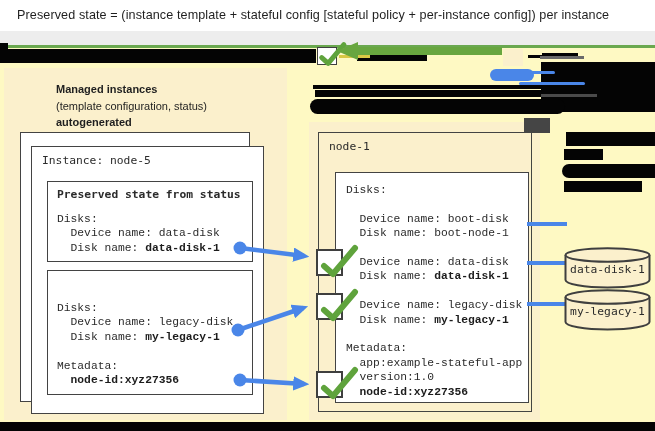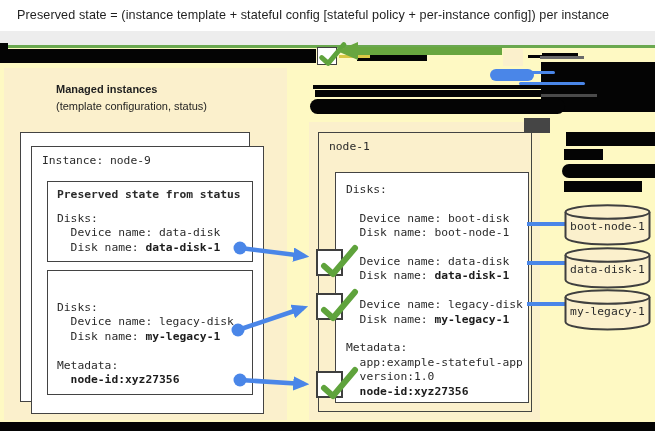--- a/index.html
+++ b/index.html
@@ -29,21 +29,21 @@
   .panel-heading .b{font-weight:bold;}
 
   .card{position:absolute;background:#ffffff;border:1.5px solid #434343;box-sizing:border-box;}
   .card-back{left:16px;top:64px;width:230px;height:270px;}
   .card-front{left:27px;top:78px;width:233px;height:268px;}
 
   .mono{font-family:"DejaVu Sans Mono","Liberation Mono",monospace;font-size:11.3px;color:#2b2b2b;}
   .card-title{position:absolute;left:10px;top:7px;}
   .inner-box{position:absolute;left:15px;background:#fff;border:1.3px solid #434343;box-sizing:border-box;width:206px;}
   .inner-box .hdr{position:absolute;left:9px;top:6px;font-weight:bold;white-space:nowrap;}
-  .lines{position:absolute;white-space:pre;line-height:14.4px;}
+  .lines{position:absolute;white-space:pre;line-height:14.4px;font-family:Liberation Mono, monospace;}
   .lines b{font-weight:bold;color:#1c1c1c;}
 
   
   .node-card{position:absolute;left:9px;top:10px;width:214px;height:280px;border:1.5px solid #434343;box-sizing:border-box;}
   .node-title{position:absolute;left:10px;top:7px;}
   .disks-box{position:absolute;left:16px;top:39px;width:194px;height:231px;background:#fff;border:1.3px solid #434343;box-sizing:border-box;}
 
   
   .checkbox{position:absolute;width:27px;height:27px;background:#fff;border:2px solid #3f3f3f;box-sizing:border-box;z-index:6;overflow:visible;}
   .checkbox svg{position:absolute;left:-2px;top:-11px;overflow:visible;}
@@ -89,26 +89,27 @@
   <div class="bar" style="left:566px;top:132px;width:89px;height:14px;"></div>
   <div class="bar" style="left:564px;top:149px;width:39px;height:11px;"></div>
   <div class="bar" style="left:562px;top:164px;width:93px;height:14px;border-radius:7px 0 0 7px;"></div>
   <div class="bar" style="left:564px;top:181px;width:78px;height:11px;"></div>
   <div class="bar" style="left:0;top:422px;width:655px;height:9px;"></div>
 
   <div class="panel-left">
     <div class="panel-heading">
       <div class="b">Managed instances</div>
       <div>(template configuration, status)</div>
+      <div class="b">autogenerated</div>
     </div>
 
     <div class="card card-back"></div>
 
     <div class="card card-front">
-      <div class="mono card-title">Instance: node-9</div>
+      <div class="mono card-title">Instance: node-5</div>
 
       <div class="inner-box" style="top:34px;height:81px;">
         <div class="mono hdr">Preserved state from status</div>
         <div class="mono lines" style="left:9px;top:30px;">Disks:
   Device name: data-disk
   Disk name: <b>data-disk-1</b></div>
       </div>
 
       <div class="inner-box" style="top:123px;height:125px;">
         <div class="mono lines" style="left:9px;top:30px;">Disks:
@@ -143,27 +144,20 @@
       </div>
     </div>
   </div>
 
   <div class="abs" style="left:524px;top:118px;width:26px;height:15px;background:#454545;z-index:4;"></div>
 
   <div class="conn" style="left:527px;top:222px;width:40px;"></div>
   <div class="conn" style="left:527px;top:261px;width:40px;"></div>
   <div class="conn" style="left:527px;top:302px;width:40px;"></div>
 
-  <div class="cyl" style="top:203px;">
-    <svg width="89" height="44" viewBox="0 0 89 44">
-      <path d="M2.5 9 v25 a42 7.5 0 0 0 84 0 v-25" fill="#fbf0cc" stroke="#3f3f3f" stroke-width="2"></path>
-      <ellipse cx="44.5" cy="9" rx="42" ry="6.8" fill="#fbf0cc" stroke="#3f3f3f" stroke-width="2"></ellipse>
-    </svg>
-    <div class="mono lbl">boot-node-1</div>
-  </div>
   <div class="cyl" style="top:246px;">
     <svg width="89" height="44" viewBox="0 0 89 44">
       <path d="M2.5 9 v25 a42 7.5 0 0 0 84 0 v-25" fill="#fbf0cc" stroke="#3f3f3f" stroke-width="2"></path>
       <ellipse cx="44.5" cy="9" rx="42" ry="6.8" fill="#fbf0cc" stroke="#3f3f3f" stroke-width="2"></ellipse>
     </svg>
     <div class="mono lbl">data-disk-1</div>
   </div>
   <div class="cyl" style="top:288px;">
     <svg width="89" height="44" viewBox="0 0 89 44">
       <path d="M2.5 9 v25 a42 7.5 0 0 0 84 0 v-25" fill="#fbf0cc" stroke="#3f3f3f" stroke-width="2"></path>

